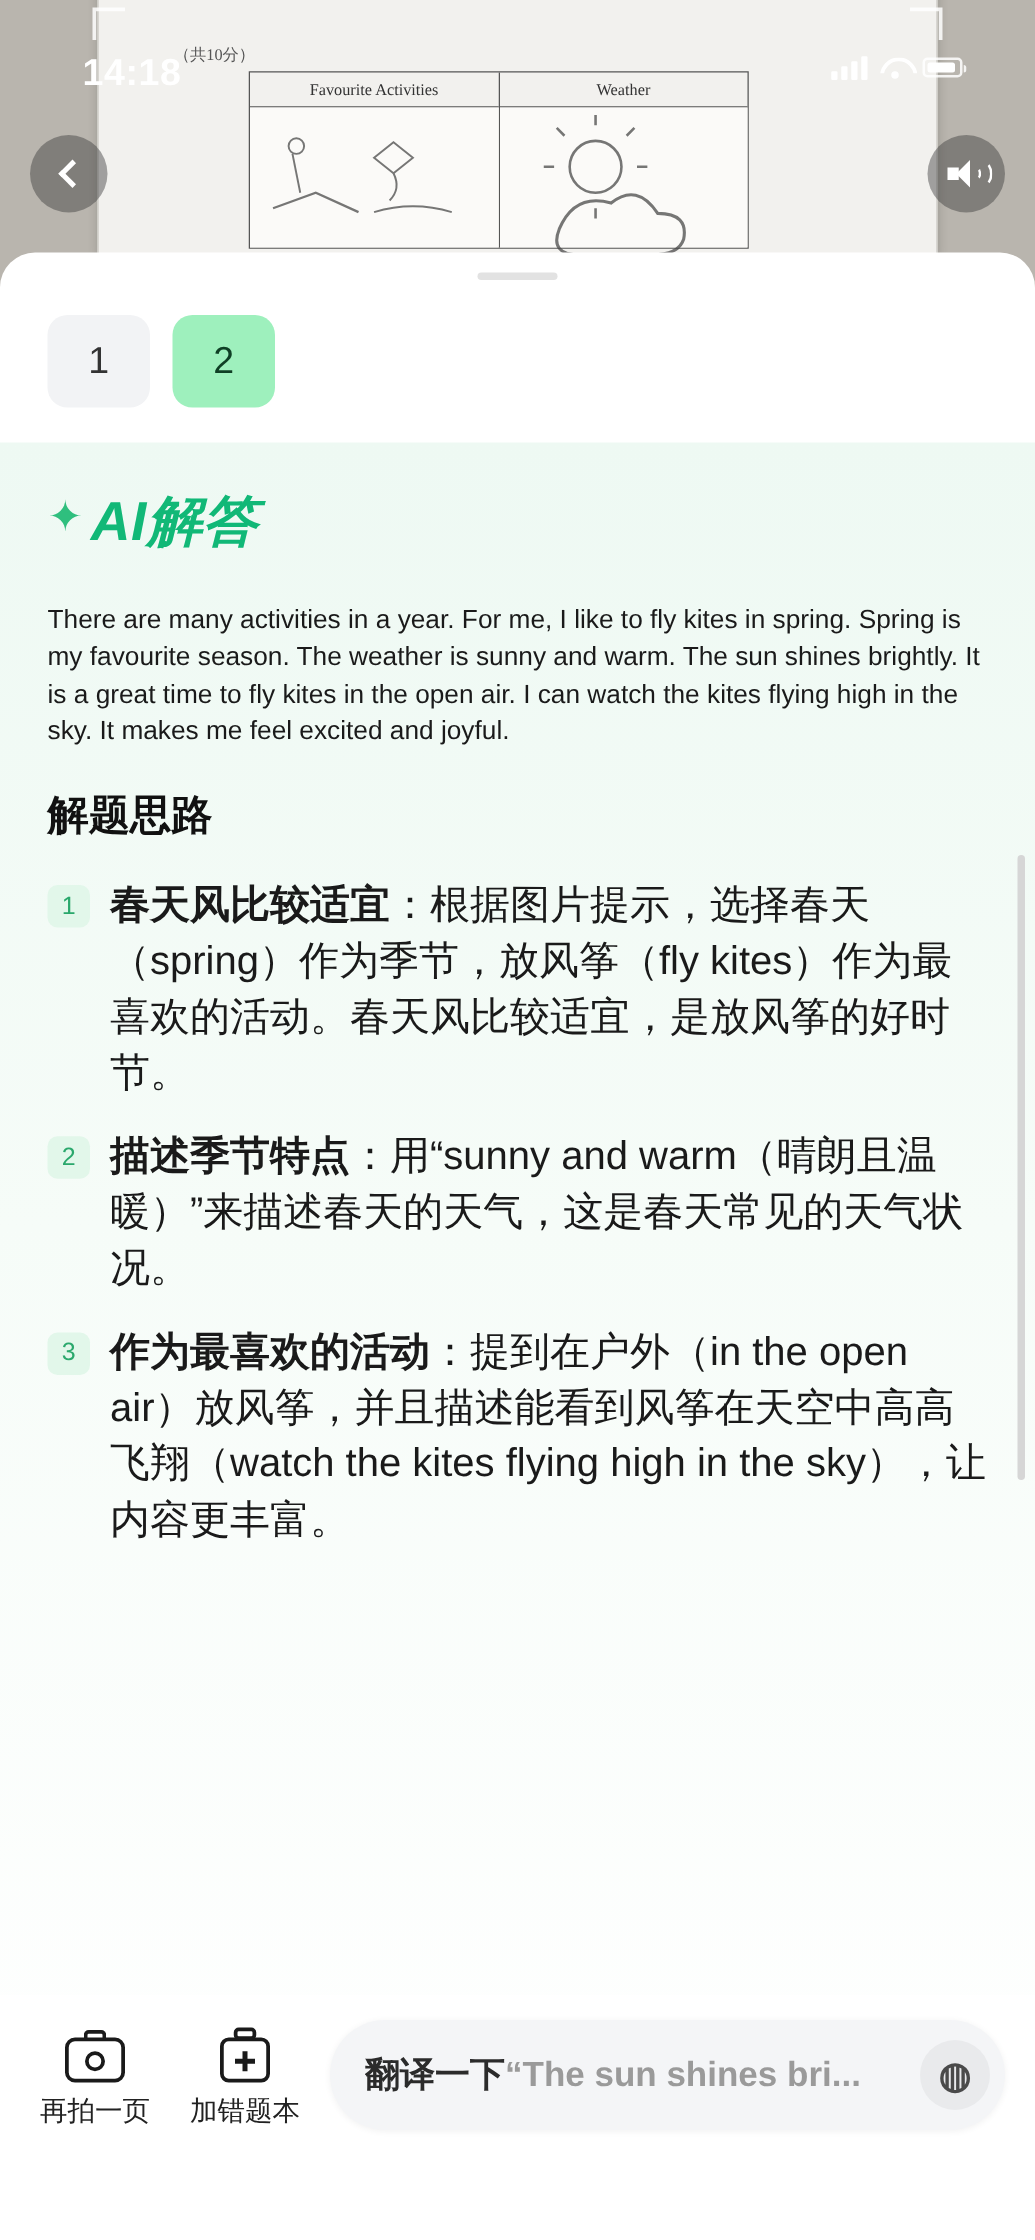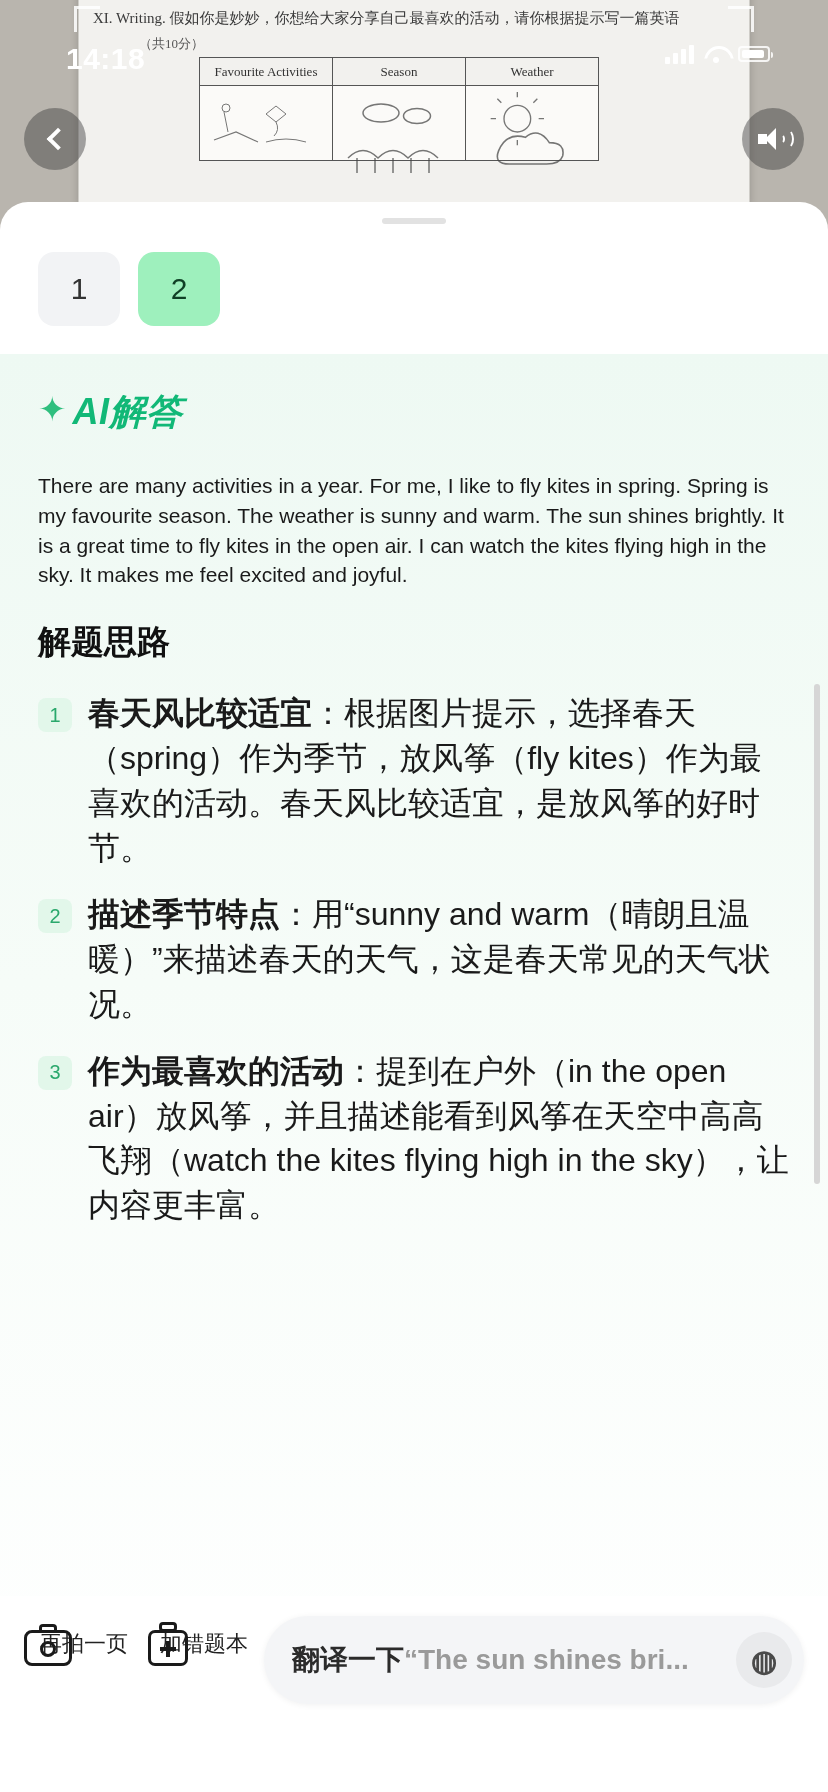--- a/index.html
+++ b/index.html
@@ -40,21 +40,21 @@
   }
   .photo-sub {
     position: absolute;
     left: 60px; top: 48px;
     font-size: 13px; color: #555;
     font-family: "Liberation Serif", serif;
   }
   .photo-table {
     position: absolute;
     left: 120px; top: 70px;
-    width: 400px; height: 104px;
+    width: 400px; height: 142px;
     border: 1.5px solid #555;
     display: flex;
   }
   .ptd {
     flex: 1;
     border-right: 1.5px solid #555;
     display: flex; flex-direction: column;
   }
   .ptd:last-child { border-right: none; }
   .pth {
@@ -199,21 +199,21 @@
   }
   .ai-head {
     display: flex; align-items: center; gap: 6px;
     margin-bottom: 34px;
   }
   .spark {
     font-size: 34px; color: #2fbf7e; line-height: 1;
     position: relative; top: -4px;
   }
   .ai-title {
-    font-size: 36px; font-weight: bold; font-style: italic;
+    font-size: 44px; font-weight: bold; font-style: italic;
     color: #11b877;
     letter-spacing: .5px;
   }
   .answer-para {
     font-size: 21px;
     line-height: 1.42;
     color: #1a1a1a;
     margin-bottom: 30px;
   }
   .section-h {
@@ -250,21 +250,21 @@
   .bottom-bar {
     position: absolute;
     left: 0; right: 0; bottom: 0; height: 196px;
     background: #ffffff;
     display: flex; align-items: flex-start;
     padding: 18px 24px 0 24px;
     gap: 16px;
   }
   .tool {
     width: 104px;
-    display: flex; align-items: center; gap: 8px;
+    display: flex; flex-direction: column; align-items: center; gap: 8px;
     padding-top: 8px;
   }
   .tool-label { font-size: 22px; color: #222; white-space: nowrap; }
   .ico { width: 48px; height: 44px; position: relative; }
   .cam-body {
     position: absolute; left: 0; top: 8px; width: 48px; height: 36px;
     border: 3px solid #1a1a1a; border-radius: 8px;
   }
   .cam-lens {
     position: absolute; left: 16px; top: 19px; width: 16px; height: 16px;
@@ -321,48 +321,36 @@
   }
 </style>
 </head>
 <body>
 
 <div id="app">
 
   <div class="photo-area">
     <div class="photo-paper">
 
-      <div class="photo-title">XI. Writing. 假如你是妙妙，你想给大家分享自己最喜欢的活动，请你根据提示写一篇英语</div>
       <div class="photo-sub">（共10分）</div>
       <div class="photo-table">
         <div class="ptd">
           <div class="pth">Favourite Activities</div>
           <div class="ptb">
             <svg class="sketch" viewBox="0 0 120 60">
               <path d="M8 48 L30 40 L52 50" stroke="#444" fill="none" stroke-width="1.2"></path>
               <path d="M18 20 L22 40" stroke="#444" stroke-width="1"></path>
               <circle cx="20" cy="16" r="4" stroke="#444" fill="none" stroke-width="1"></circle>
               <path d="M70 14 l10 8 -10 8 -10 -8z" stroke="#444" fill="none" stroke-width="1"></path>
               <path d="M70 30 q4 8 -2 14" stroke="#444" fill="none" stroke-width="1"></path>
               <path d="M60 50 q20 -6 40 0" stroke="#444" fill="none" stroke-width="1"></path>
             </svg>
           </div>
         </div>
         <div class="ptd">
-          <div class="pth">Season</div>
-          <div class="ptb">
-            <svg class="sketch" viewBox="0 0 80 60">
-              <ellipse cx="28" cy="14" rx="12" ry="6" stroke="#444" fill="none" stroke-width="1"></ellipse>
-              <ellipse cx="52" cy="16" rx="9" ry="5" stroke="#444" fill="none" stroke-width="1"></ellipse>
-              <path d="M6 44 q10 -10 20 0 q10 -10 20 0 q10 -10 20 0" stroke="#444" fill="none" stroke-width="1"></path>
-              <path d="M12 44 v10 M24 44 v10 M36 44 v10 M48 44 v10 M60 44 v10" stroke="#444" stroke-width="1"></path>
-            </svg>
-          </div>
-        </div>
-        <div class="ptd">
           <div class="pth">Weather</div>
           <div class="ptb">
             <svg class="sketch" viewBox="0 0 90 60">
               <circle cx="34" cy="20" r="10" stroke="#444" fill="none" stroke-width="1"></circle>
               <path d="M34 4 v-4 M34 36 v4 M18 20 h-4 M50 20 h4 M22 8 l-3 -3 M46 8 l3 -3" stroke="#444" stroke-width="1"></path>
               <path d="M20 44 q6 -14 20 -10 q10 -8 18 4 q12 0 10 10 q-2 6 -12 6 H28 q-12 0 -8 -10z" stroke="#444" fill="none" stroke-width="1.2"></path>
             </svg>
           </div>
         </div>
       </div>

